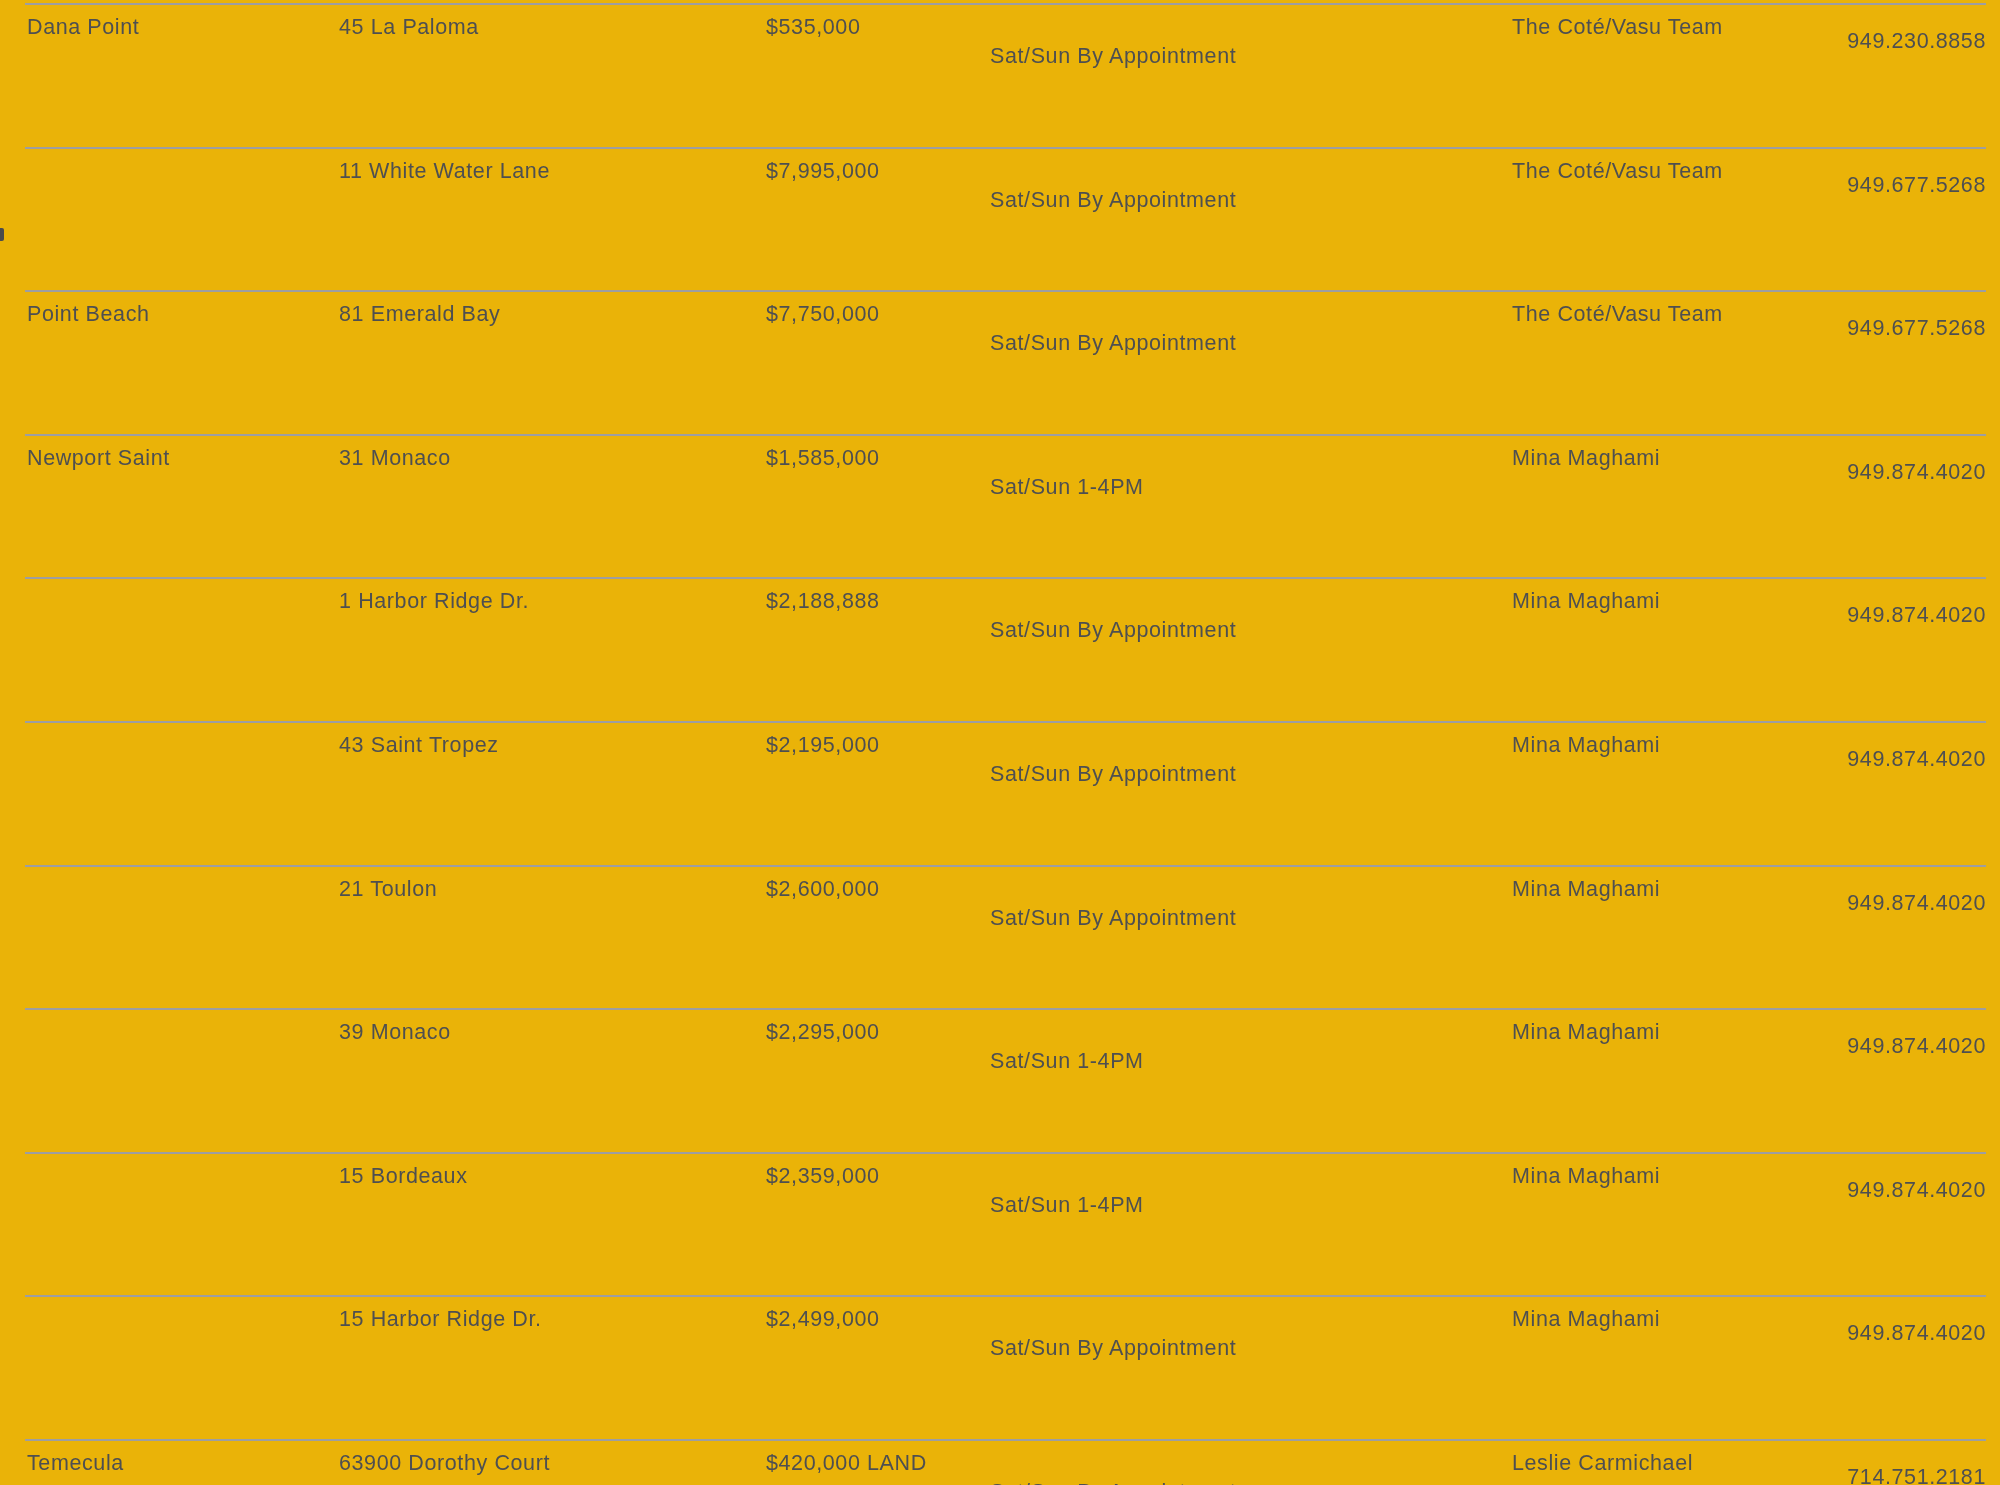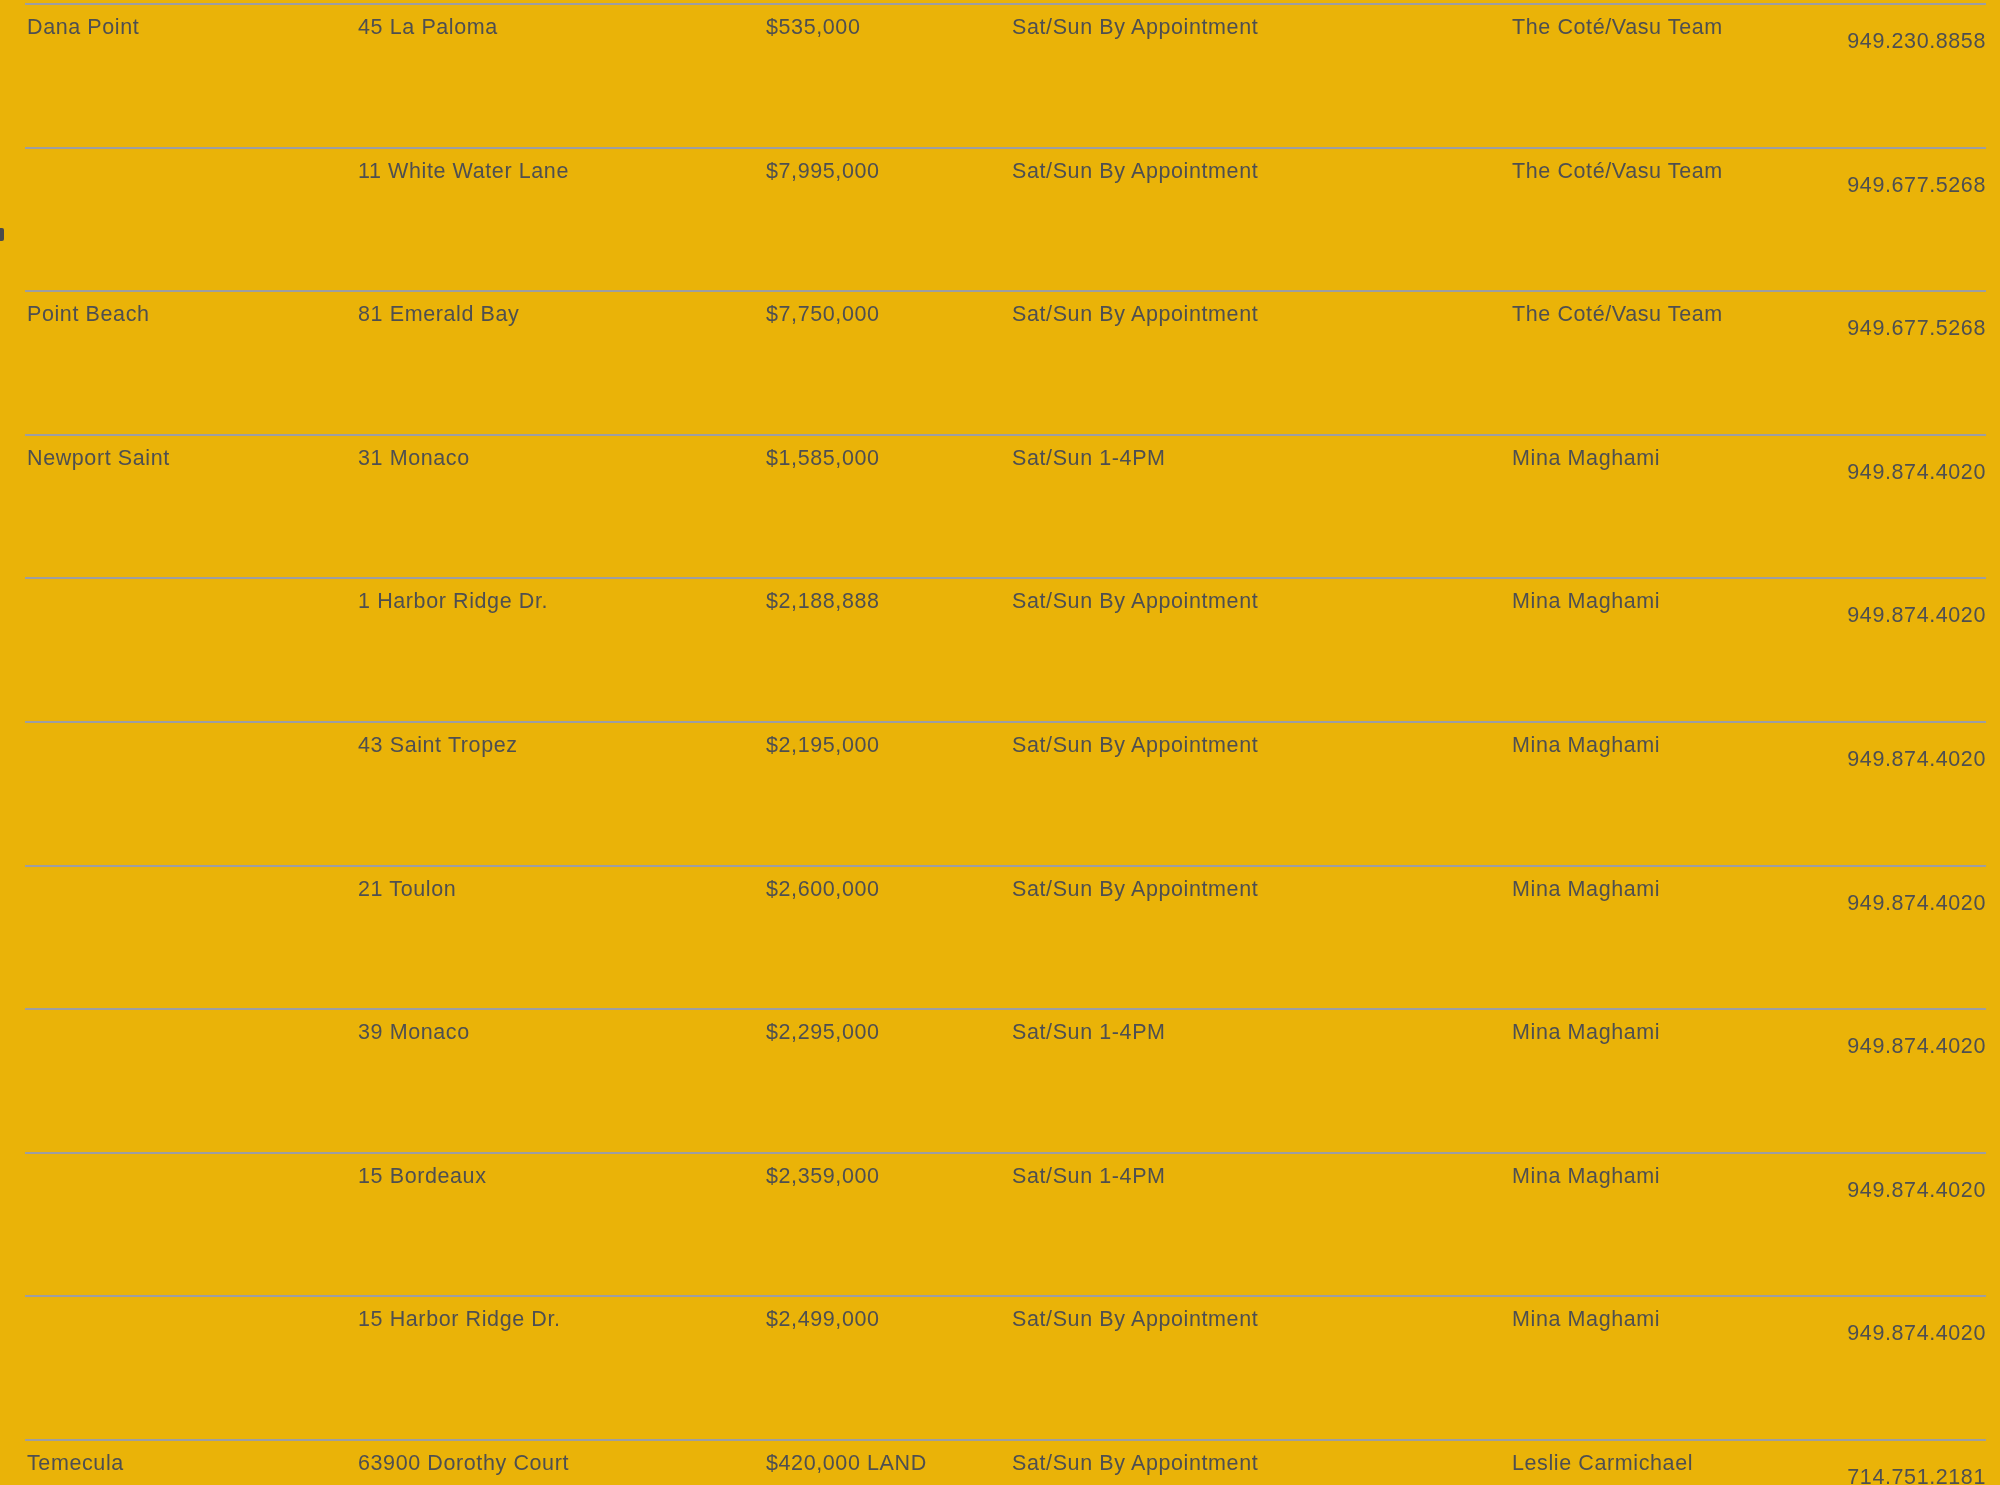--- a/index.html
+++ b/index.html
@@ -40,23 +40,23 @@
   .cell {
     position: absolute;
     top: 9px;
     font-size: 21.5px;
     letter-spacing: 0.6px;
     line-height: 26px;
     white-space: nowrap;
     color: #4e4f51;
   }
   .cell.city    { left: 2px;    }
-  .cell.address { left: 333px;  }
+  .cell.address { left: 314px;  }
   .cell.price   { left: 741px;  }
-  .cell.time    { left: 987px;  }
+  .cell.time    { left: 965px; margin-top: 29px;  }
   .cell.agent   { left: 1487px; }
   .cell.phone   { right: 0;  text-align: right; margin-top: 14px; }
 </style>
 </head>
 <body>
 
 <div class="page">
   <div class="edge-mark"></div>
   <div class="listing-table" id="listing-table">
   <div class="row">

